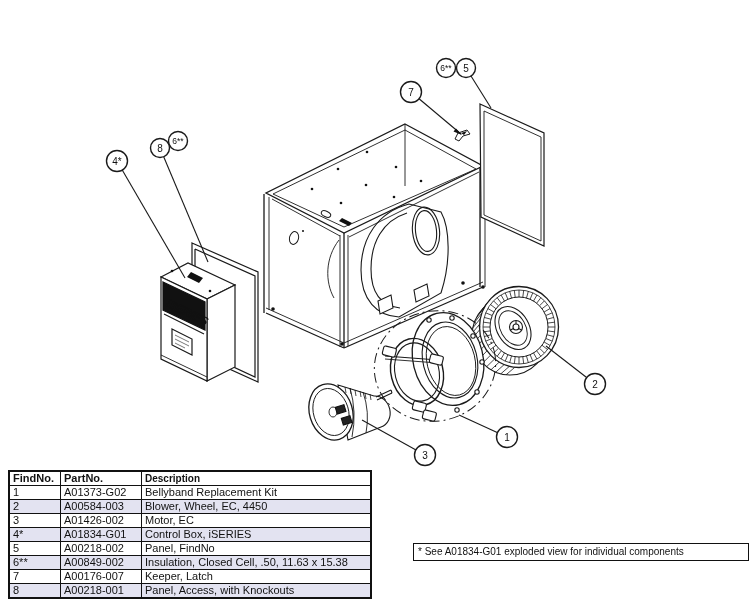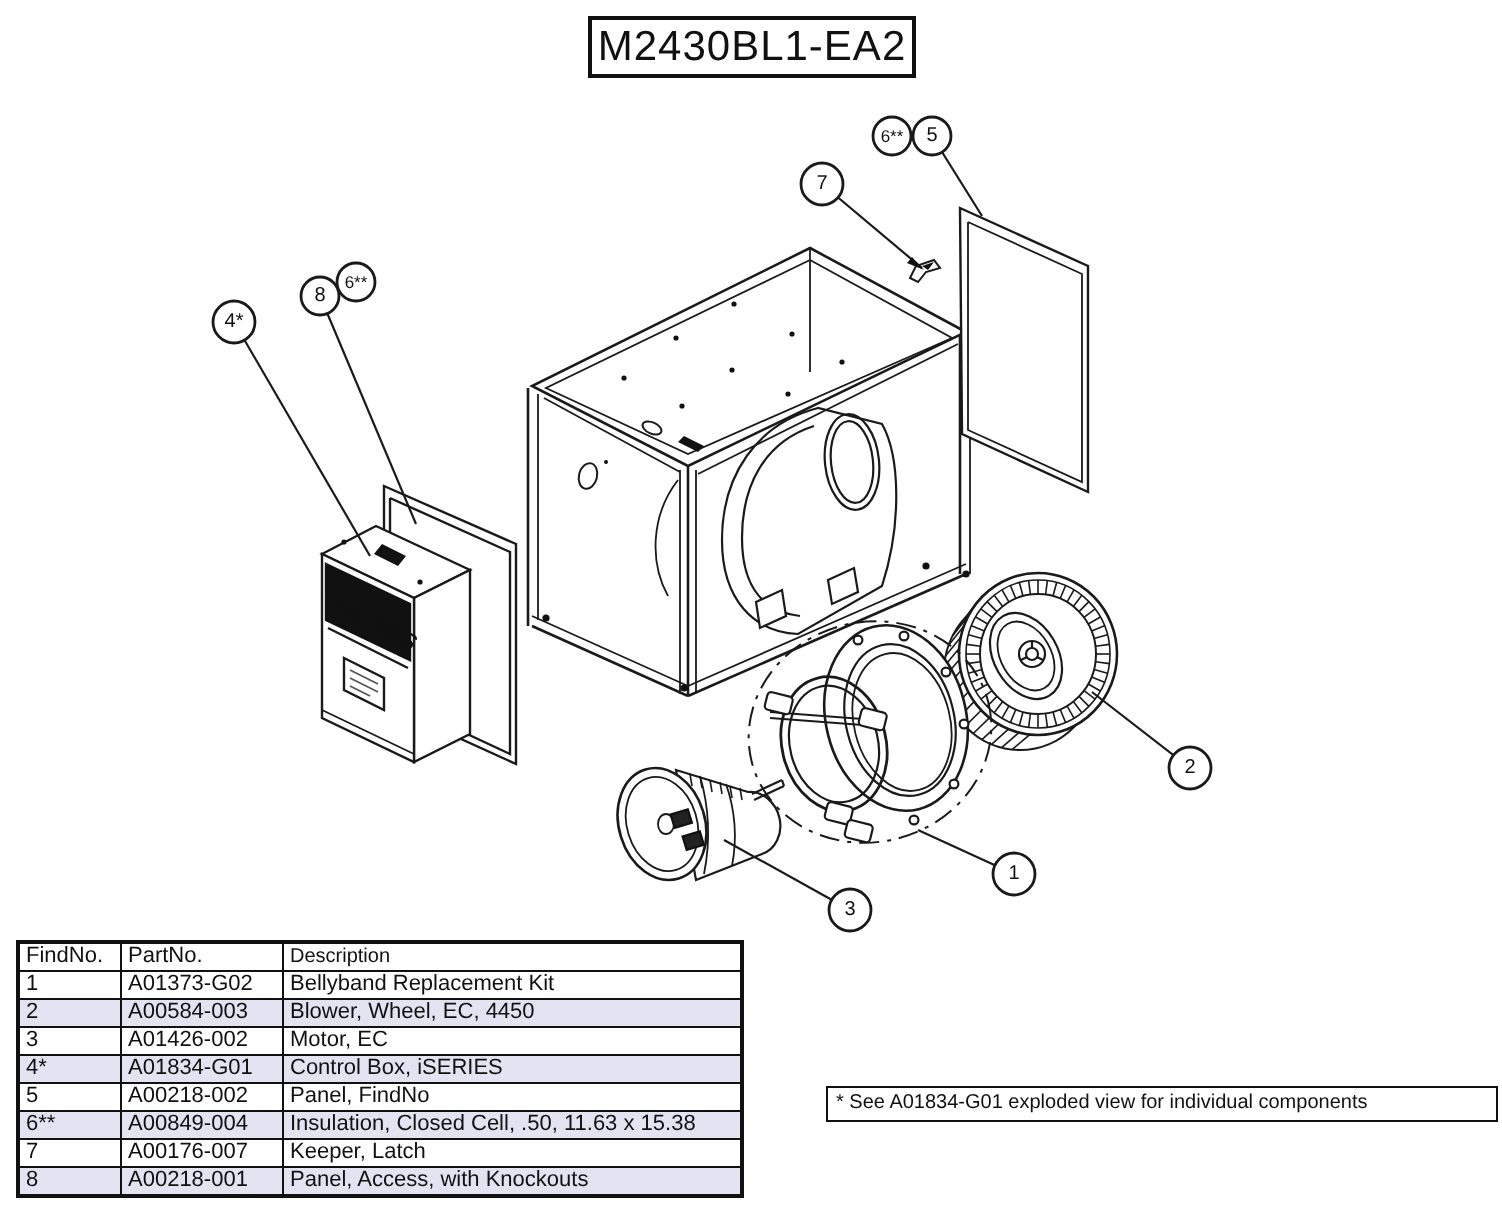--- a/index.html
+++ b/index.html
@@ -11,36 +11,33 @@
   svg.diagram{position:absolute;left:0;top:0;}
   svg .ln{stroke:#1a1a1a;fill:none;}
   svg .fw{stroke:#1a1a1a;fill:#fff;}
   svg text{font-family:"Liberation Sans",sans-serif;fill:#111;}
   .callout text{font-size:10px;}
   .callout text.sm{font-size:8.5px;}
   table.parts{position:absolute;left:8px;top:470px;border-collapse:collapse;
         font-size:11px;background:#fff;border:2px solid #111;}
   table.parts th,table.parts td{border:1px solid #111;padding:0 3px;height:13px;
         line-height:13px;text-align:left;white-space:nowrap;font-weight:normal;}
-  table.parts th{font-weight:normal;}
+  table.parts th{font-weight:bold;}
   .col-find{width:44px;} .col-part{width:74px;} .col-desc{width:222px;font-size:10px;margin-top:14px;}
   tr.shade td{background:#e3e3f1;}
   .note{position:absolute;border:1.5px solid #111;background:#fff;font-size:10px;
         line-height:14px;padding:1px 4px;}
   .note1{left:413px;top:543px;width:326px;white-space:nowrap;}
   .note2{left:413px;top:568px;width:304px;white-space:pre-line;}
 </style>
 </head>
 <body>
 
 <div class="page">
 
-  <div class="title-box">
-    <span>M2430BL1-EA2</span>
-  </div>
 
   <svg class="diagram" width="751" height="616" viewBox="0 0 751 616">
 
     <g class="ln" stroke-width="1.2">
       <polygon class="fw" points="192,243 258,272 258,382 192,352"></polygon>
       <polyline points="195,249 255,276 255,377 195,349 195,249"></polyline>
     </g>
 
     <g class="ln" stroke-width="1.2">
       <polygon class="fw" points="161,277 188,263 235,285 207,299"></polygon>
@@ -340,21 +337,21 @@
         <td>A01834-G01</td>
         <td>Control Box, iSERIES</td>
       </tr>
       <tr>
         <td>5</td>
         <td>A00218-002</td>
         <td>Panel, FindNo</td>
       </tr>
       <tr class="shade">
         <td>6**</td>
-        <td>A00849-004</td>
+        <td>A00849-002</td>
         <td>Insulation, Closed Cell, .50, 11.63 x 15.38</td>
       </tr>
       <tr>
         <td>7</td>
         <td>A00176-007</td>
         <td>Keeper, Latch</td>
       </tr>
       <tr class="shade">
         <td>8</td>
         <td>A00218-001</td>

